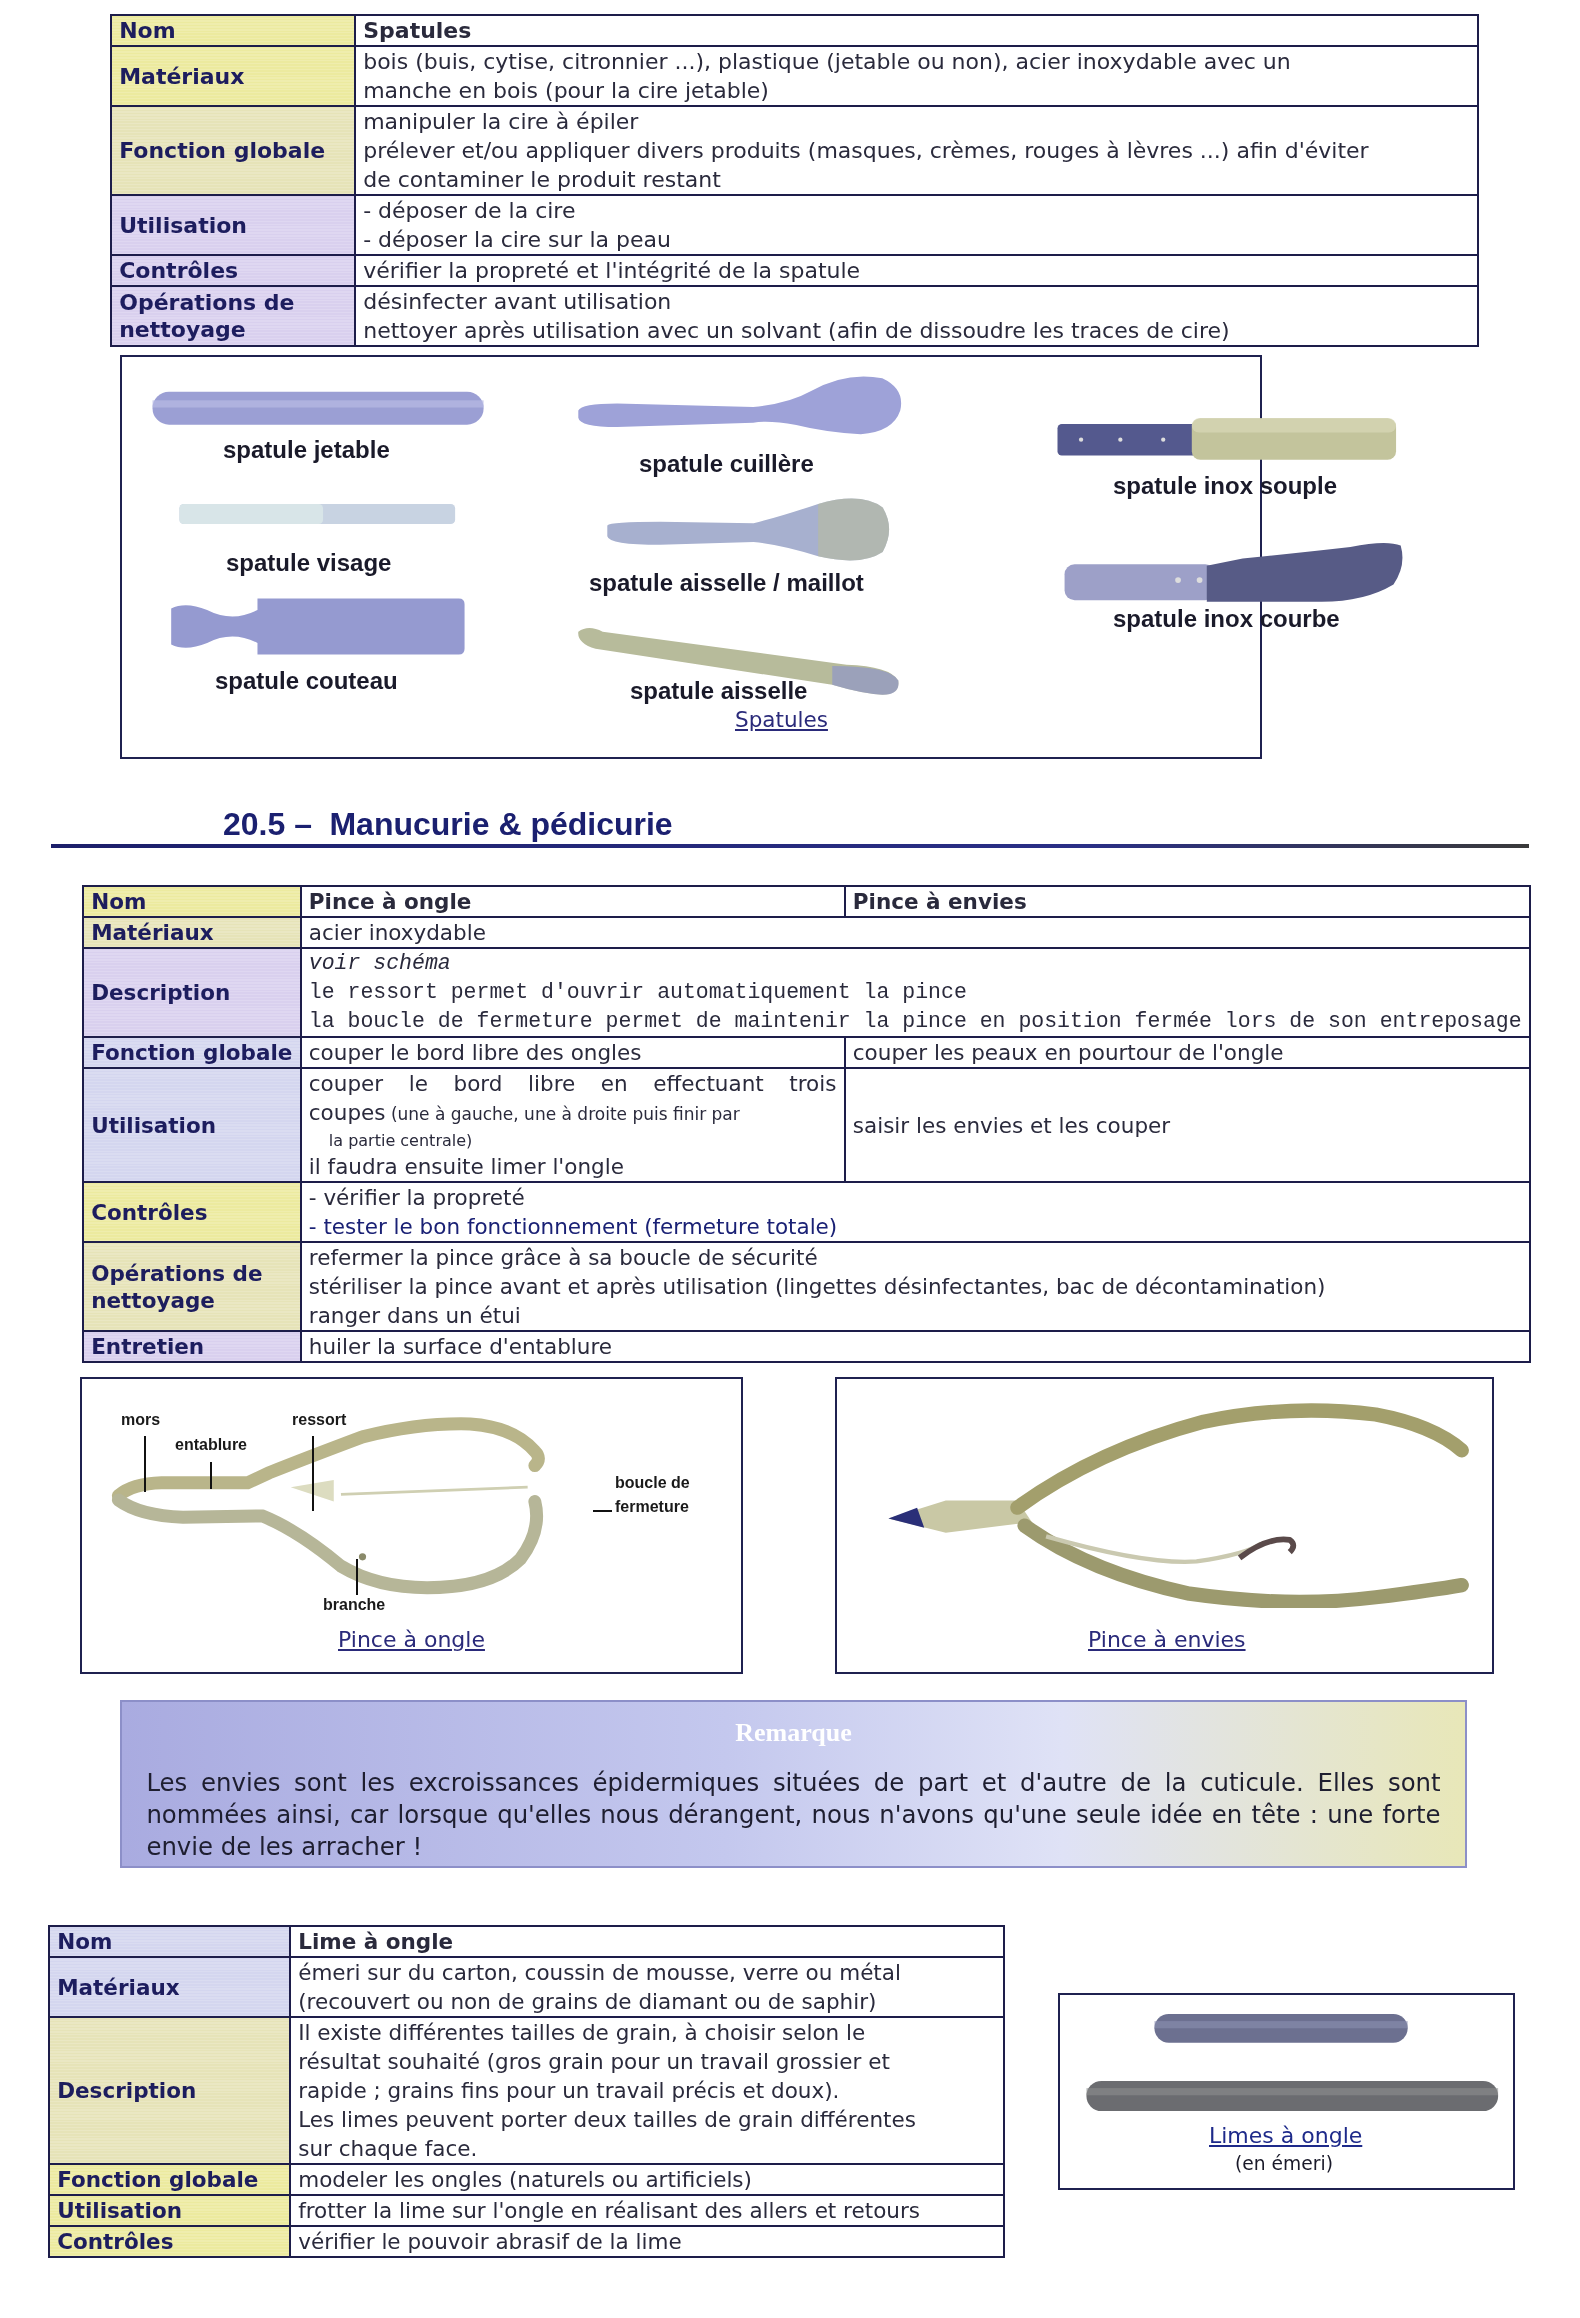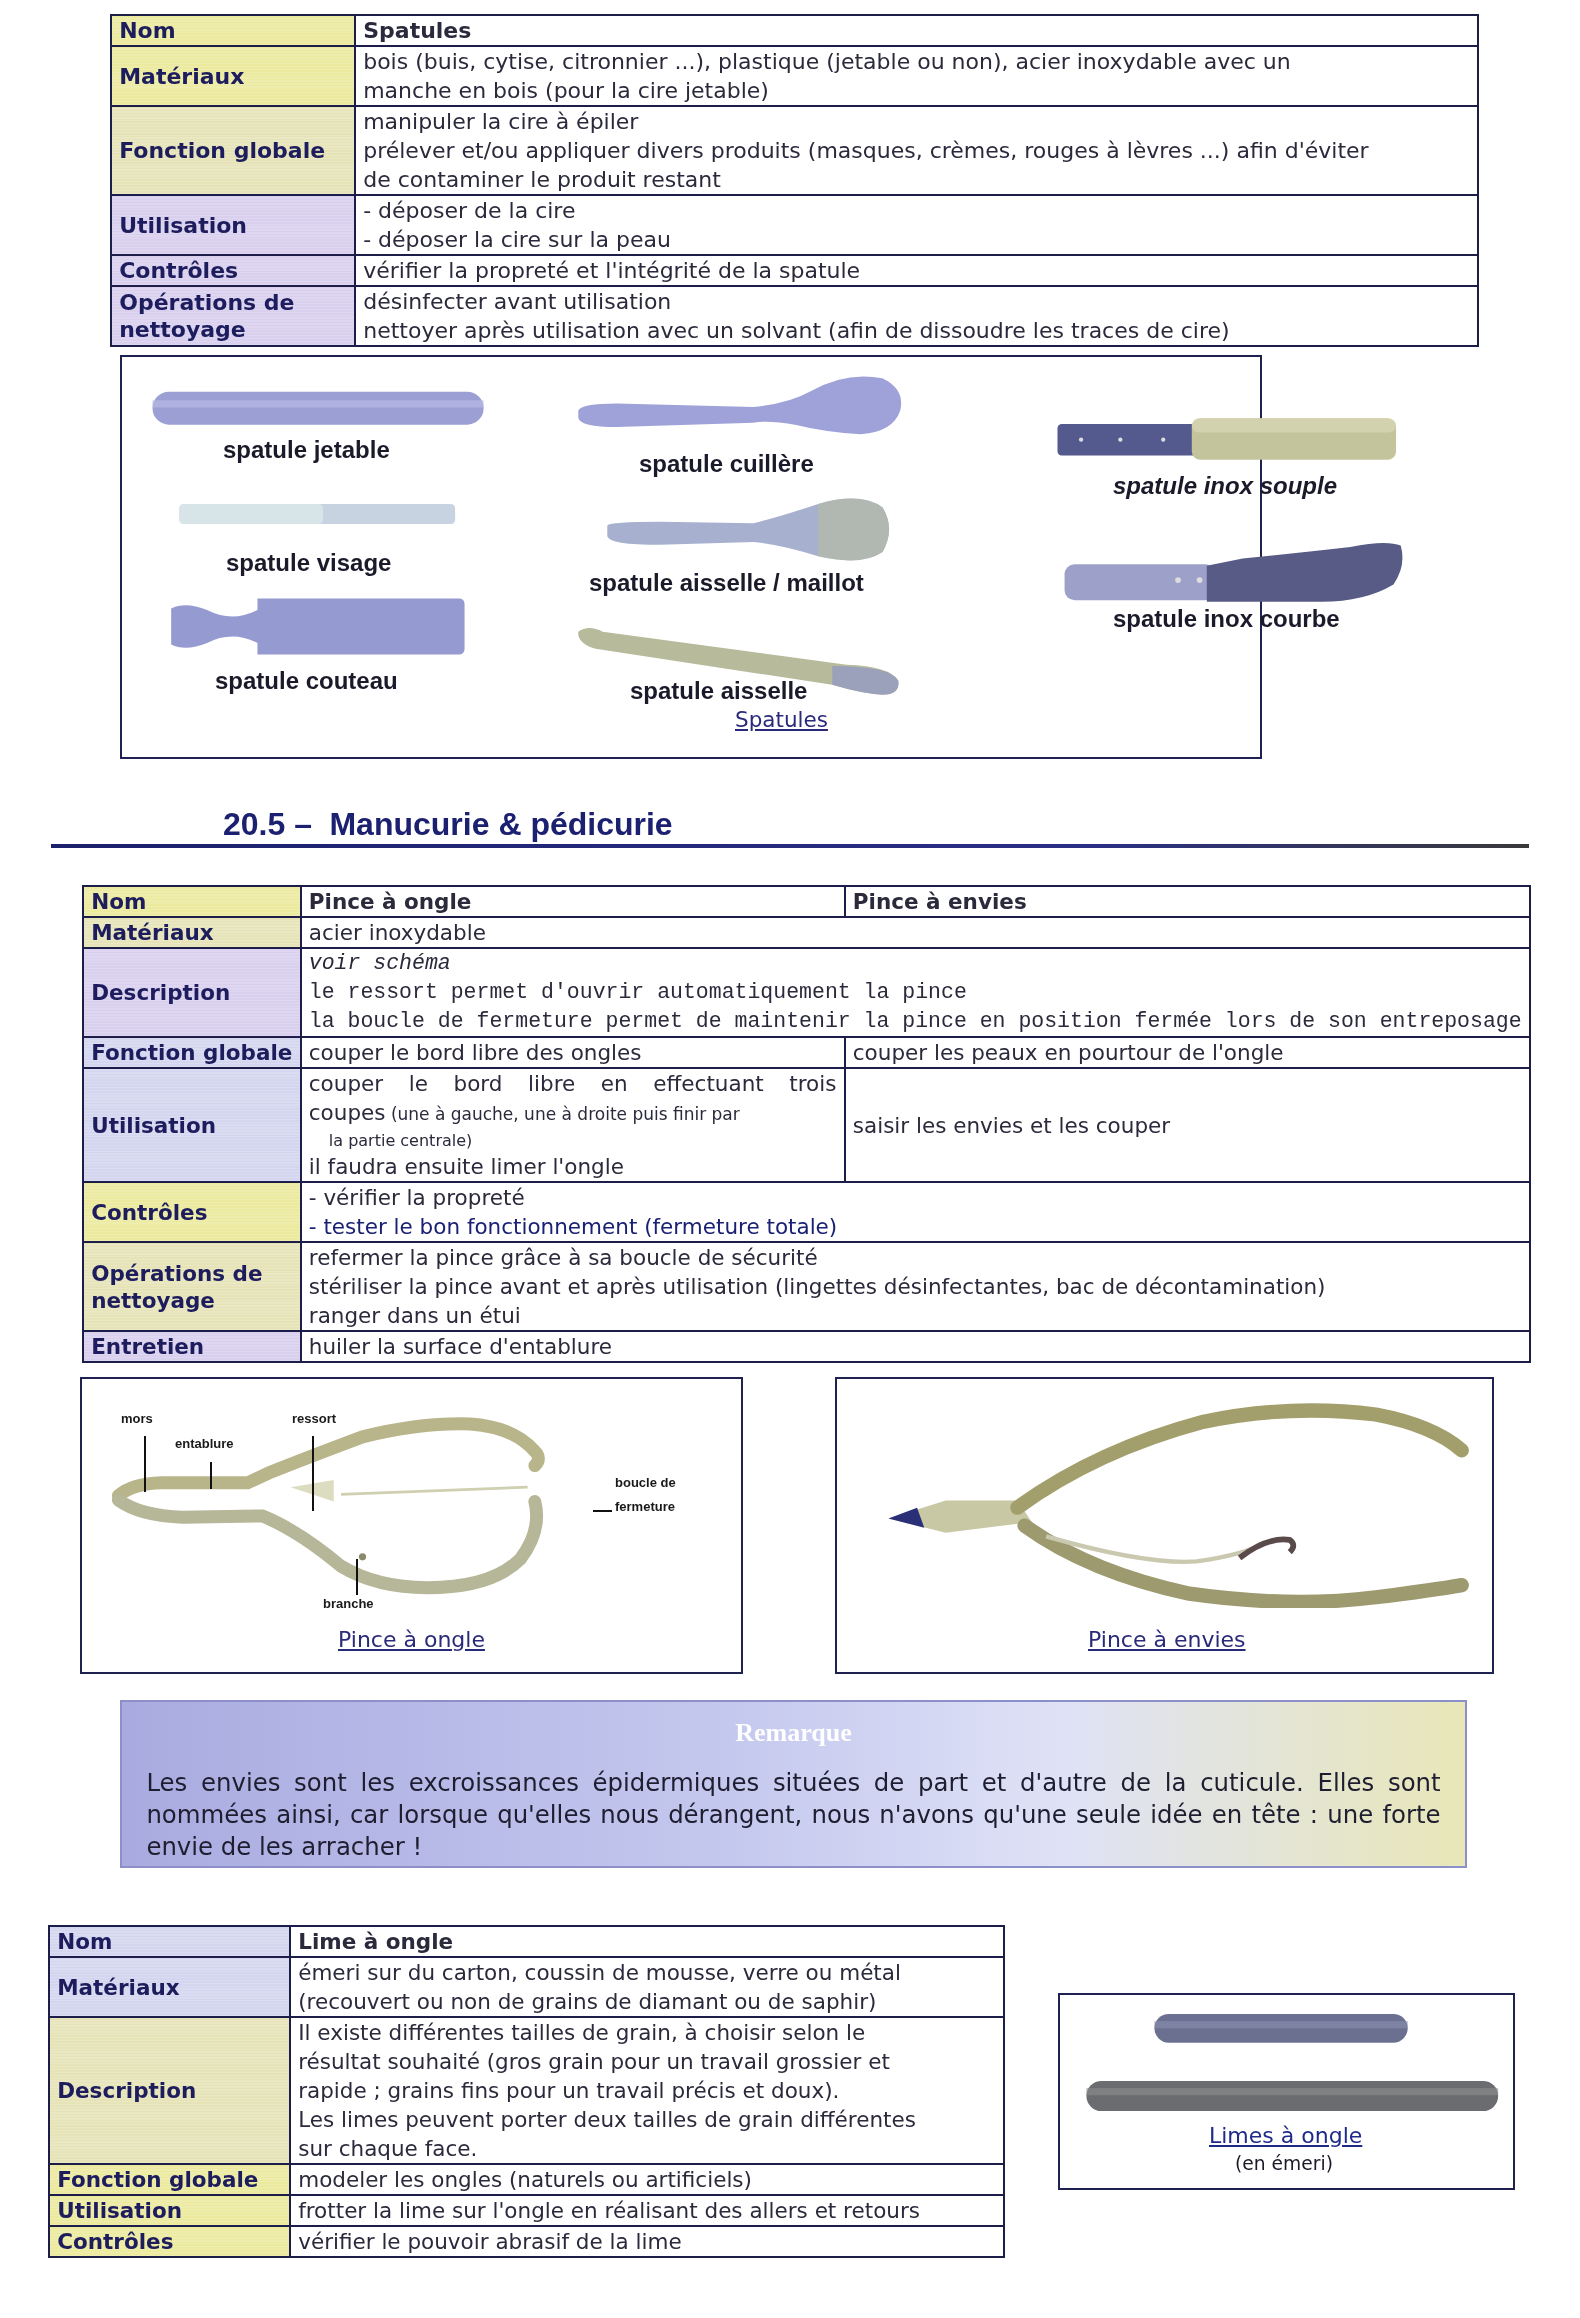--- a/index.html
+++ b/index.html
@@ -12,21 +12,21 @@
   table.spec td.val { background:#fff; color:#2a2a3c; }
   .lbl-y { background-color:#ecea9f !important; }
   .lbl-yl { background-color:#e6e3b8 !important; }
   .lbl-l { background-color:#d9d0ee !important; }
   .lbl-b { background-color:#d4d6ef !important; }
   .navy { color:#1a2175; }
   .hdr { font-weight:bold; color:#1a1a2e; }
   .frame { position:absolute; border:2.2px solid #1f2150; background:#fff; box-sizing:border-box; }
   .cap { position:absolute; font-family:"Liberation Sans", sans-serif; font-weight:bold; font-size:24px; color:#1a1a2a; white-space:nowrap; }
   .ucap { position:absolute; font-family:"DejaVu Sans", sans-serif; font-size:22px; color:#2a2a7a; text-decoration:underline; white-space:nowrap; }
-  .diagram-label { position:absolute; font-family:"Liberation Sans", sans-serif; font-weight:bold; font-size:13px; color:#1a1a1a; white-space:nowrap; }
+  .diagram-label { position:absolute; font-family:"Liberation Sans", sans-serif; font-weight:bold; font-size:16px; color:#1a1a1a; white-space:nowrap; }
   .leader { position:absolute; background:#111; }
   .remarque { position:absolute; box-sizing:border-box; border:2.2px solid #8c8fc8;
     background: linear-gradient(90deg, #a9abe0 0%, #c4c8ee 45%, #dfe2f6 70%, #e8e7b8 100%); }
   .remarque .rtitle { position:absolute; left:0; right:0; top:16px; text-align:center; font-family:"Liberation Serif", serif; font-weight:bold; font-size:26px; color:#fff; }
   .remarque .rbody { position:absolute; left:24.4px; right:24.4px; top:65px; font-family:"DejaVu Sans", sans-serif; font-size:24.4px; line-height:32px; color:#1e1e30; text-align:justify; }
   .section-title { position:absolute; left:223px; top:806px; font-family:"Liberation Sans", sans-serif; font-weight:bold; font-size:32px; color:#1b2070; white-space:nowrap; }
   .section-rule { position:absolute; left:51px; top:844px; width:1478px; height:4.3px; background:linear-gradient(90deg,#1c1f6a,#2a2f86 70%,#3a3a3a); }
   .tool { position:absolute; }
 </style>
 </head>
@@ -119,21 +119,21 @@
   <div class="ucap" style="left:613px; top:350px; font-size:21.5px;">Spatules</div>
 
   <svg class="tool" style="left:933px; top:57px;" width="345" height="50" viewBox="0 0 480 70">
     <rect x="2" y="14" width="200" height="44" rx="6" fill="#54598e"></rect>
     <rect x="190" y="6" width="286" height="58" rx="12" fill="#c3c49c"></rect>
     <rect x="190" y="6" width="286" height="20" rx="10" fill="#d8d8b8" opacity="0.7"></rect>
     <circle cx="35" cy="36" r="3" fill="#ddd"></circle>
       <circle cx="90" cy="36" r="3" fill="#ddd"></circle>
       <circle cx="150" cy="36" r="3" fill="#ddd"></circle>
   </svg>
-  <div class="cap" style="left:991px; top:115px;font-style:italic;">spatule inox souple</div>
+  <div class="cap" style="left:991px; top:115px;">spatule inox souple</div>
 
   <svg class="tool" style="left:941px; top:180px;" width="345" height="79" viewBox="0 0 480 110">
     <rect x="2" y="38" width="210" height="50" rx="14" fill="#9da0c8"></rect>
     <path d="M200,40 L250,30 Q330,22 400,14 Q450,4 470,12 Q478,40 460,66 Q420,90 360,90 L200,90 Z" fill="#575b86"></path>
     <circle cx="160" cy="60" r="4" fill="#ddd"></circle>
       <circle cx="190" cy="60" r="4" fill="#ddd"></circle>
   </svg>
   <div class="cap" style="left:991px; top:248px;">spatule inox courbe</div>
 </div>
 

